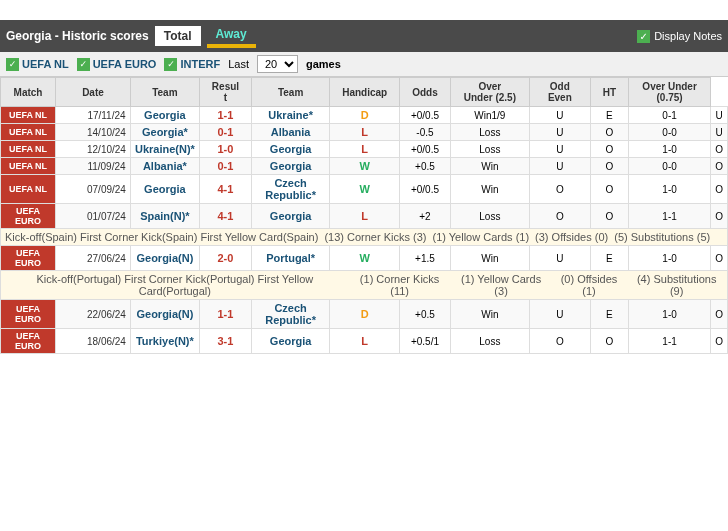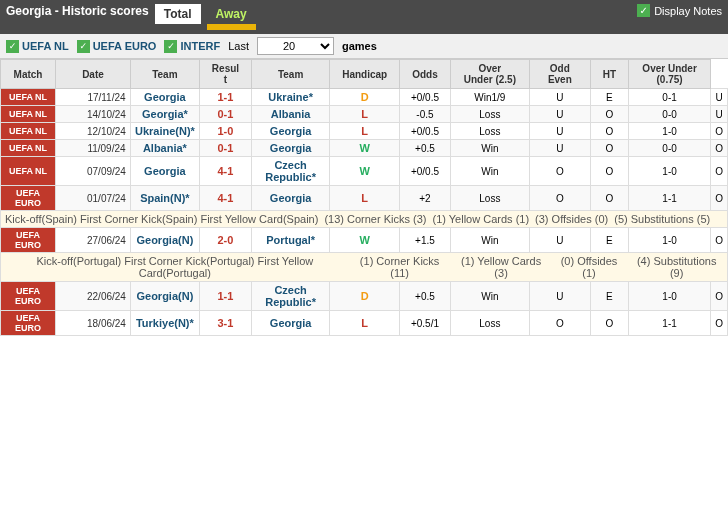--- a/index.html
+++ b/index.html
@@ -1,41 +1,42 @@
 <!DOCTYPE html>
 <html><head>
   <meta charset="utf-8">
   <style>
     * { box-sizing: border-box; margin: 0; padding: 0; font-family: Arial, sans-serif; font-size: 11px; }
     body { background: #fff; width: 728px; }
 
     
     .header-bar {
       display: flex;
-      align-items: flex-start;
+      align-items: center;
       background: #4a4a4a;
       color: #fff;
       padding: 4px 6px;
       gap: 6px;
+      margin-top: 20px;
     }
     .header-title {
       color: #fff;
       font-size: 12px;
       font-weight: bold;
       white-space: nowrap;
     }
     .tab-btn {
       padding: 3px 9px;
       border: none;
       cursor: pointer;
       font-size: 12px;
       font-weight: bold;
     }
     .tab-btn.active { background: #fff; color: #333; }
-    .tab-btn.inactive { background: transparent; color: #bef264; border-bottom: 6px solid #eab308; }
+    .tab-btn.inactive { background: transparent; color: #5eead4; border-bottom: 4px solid #eab308; }
     .display-notes {
       margin-left: auto;
       display: flex;
       align-items: center;
       gap: 4px;
       color: #fff;
       font-size: 11px;
     }
     .checkbox-check {
       width: 13px; height: 13px;
@@ -61,21 +62,21 @@
     .filter-check {
       width: 13px; height: 13px;
       background: #4CAF50;
       display: inline-flex; align-items: center; justify-content: center;
       color: #fff; font-size: 9px;
     }
     .filter-label { color: #1a5276; font-weight: bold; }
     .last-select {
       border: 1px solid #aaa;
       background: #fff;
-      padding: 1px 21px;
+      padding: 1px 3px;
       font-size: 11px;
     }
     .games-label { font-weight: bold; }
 
     
     table {
       width: 100%;
       border-collapse: collapse;
     }
     th {

